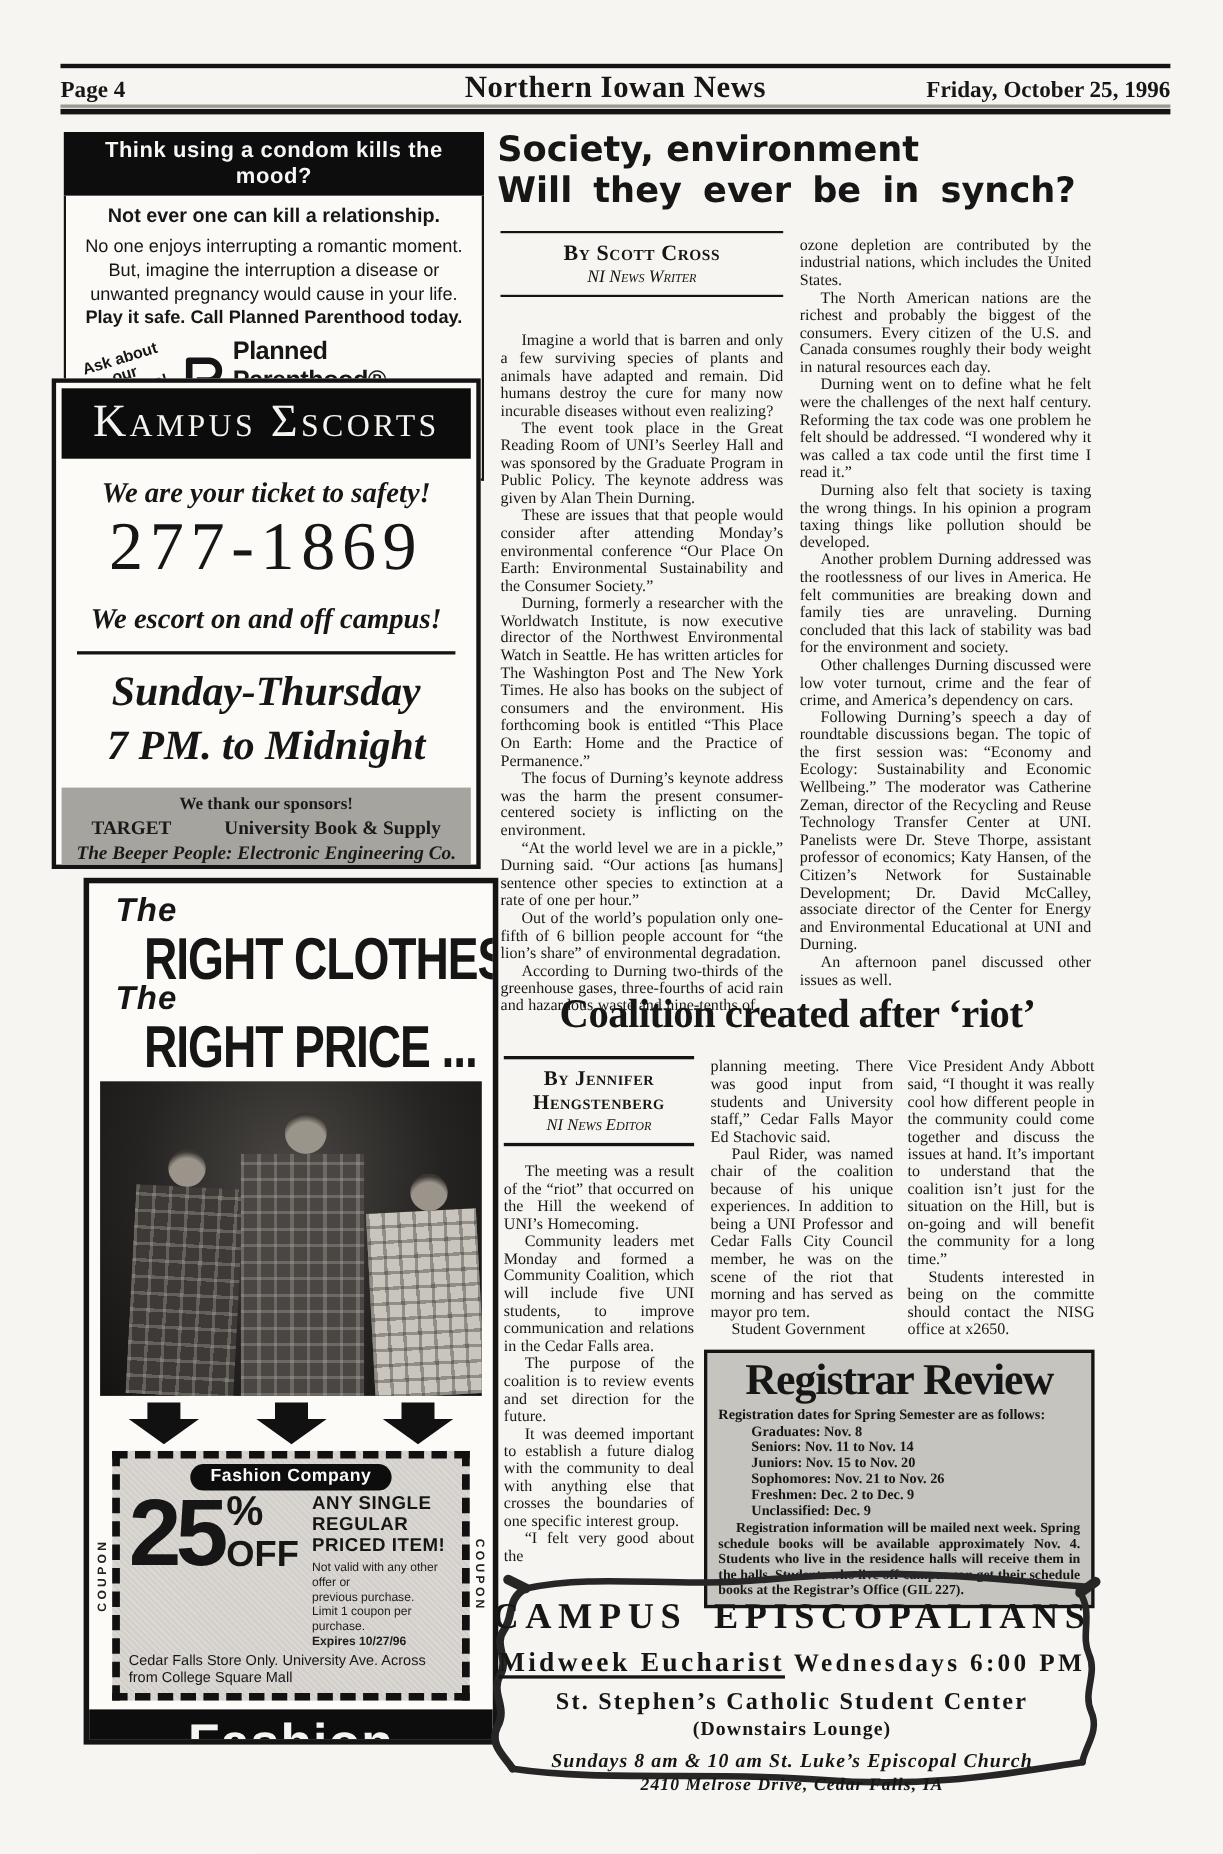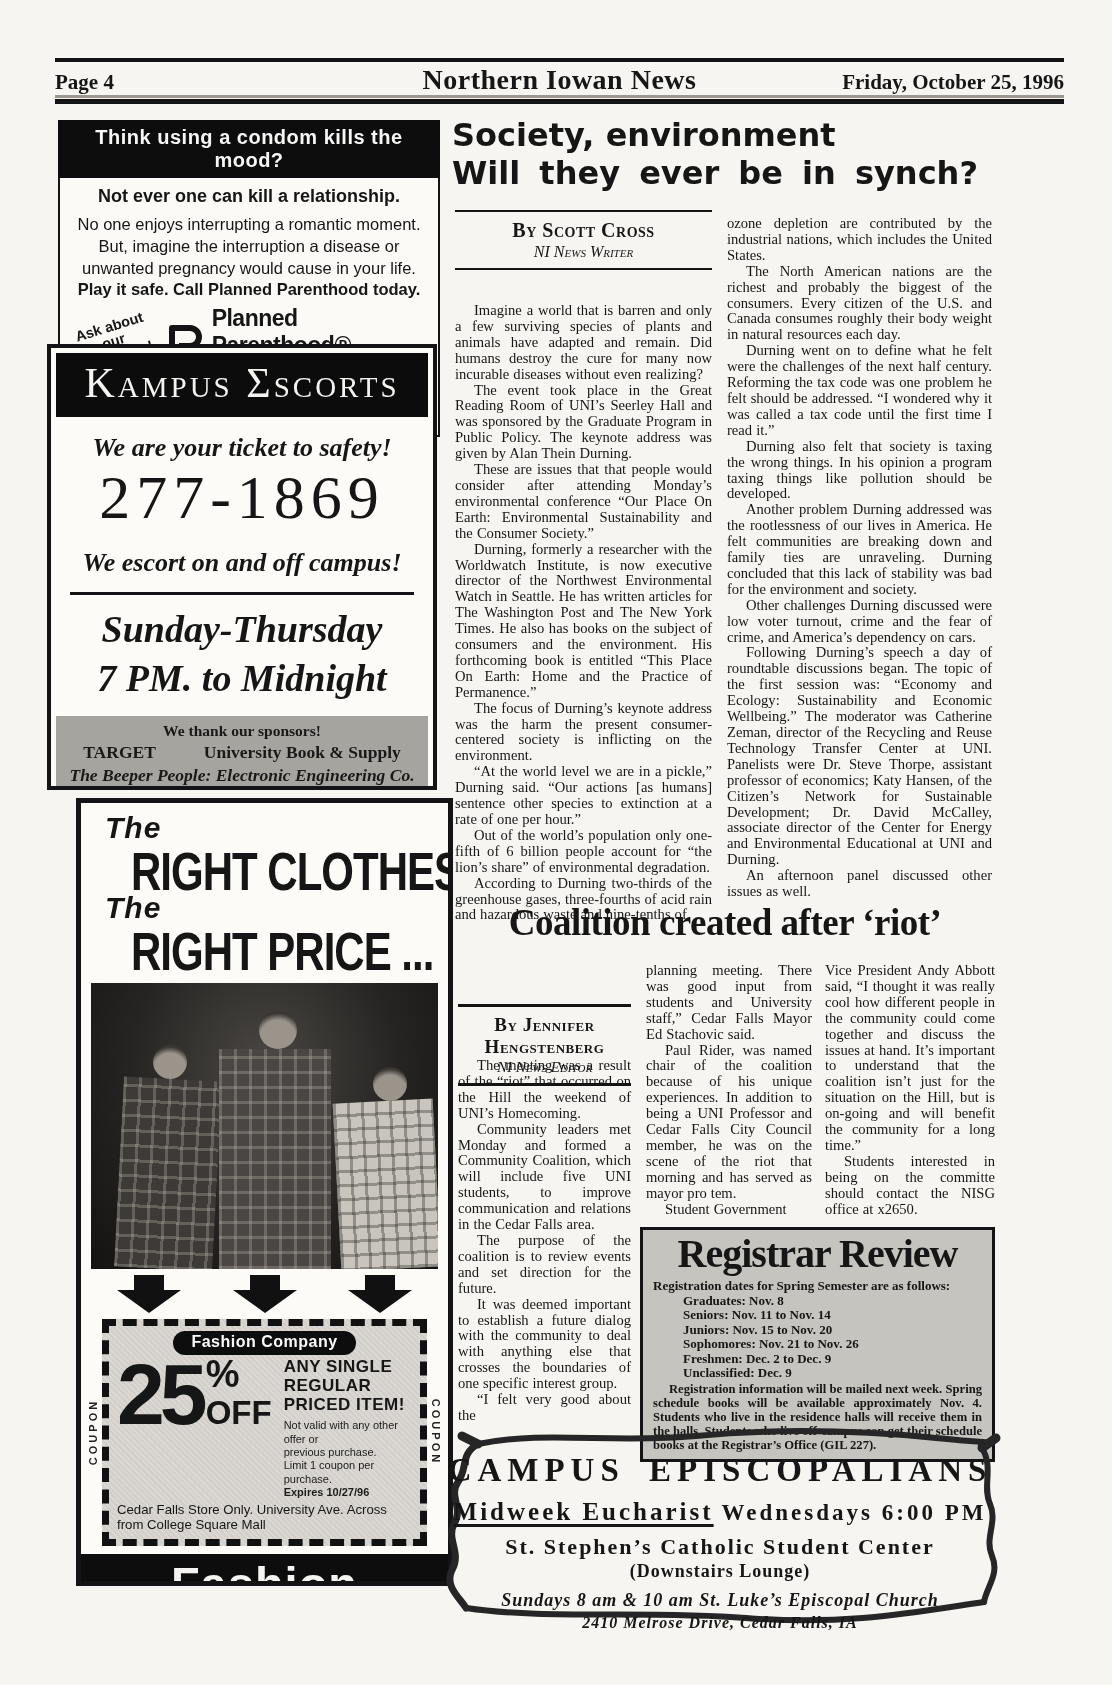--- a/index.html
+++ b/index.html
@@ -98,21 +98,21 @@
   .rule2 { border:none; border-top:2px solid #141414; }
   .by-name { font-variant:small-caps; font-weight:bold; font-size:20px; letter-spacing:0.5px; margin-top:7px; }
   .by-role { font-variant:small-caps; font-style:italic; font-size:16px; margin-top:1px; margin-bottom:7px; }
   .newscol p { font-size:14.6px; line-height:15.9px; text-align:justify; text-indent:19px; word-spacing:0.4px; }
   .soc-col1 { position:absolute; left:455px; top:303px; width:257px; }
   .soc-col2 { position:absolute; left:727px; top:216px; width:265px; }
   .cont p:first-child { text-indent:0; }
 
   
   .coal-h2 { position:absolute; left:450px; top:901px; width:550px; text-align:center; font-weight:bold; font-size:37px; letter-spacing:-0.5px; }
-  .c-byline { position:absolute; left:458px; top:960px; width:173px; text-align:center;margin-top:44px; }
+  .c-byline { position:absolute; left:458px; top:960px; width:173px; text-align:center; }
   .c-byline .by-name { font-size:19px; line-height:1.15; }
   .c-byline .by-role { font-size:15px; }
   .c-col1 { position:absolute; left:458px; top:1058px; width:173px; }
   .c-col2 { position:absolute; left:646px; top:963px; width:166px; }
   .c-col3 { position:absolute; left:825px; top:963px; width:170px; }
 
   
   .reg { position:absolute; left:640px; top:1227px; width:355px; background:#c6c4bf; border:3px solid #141414; padding:2px 10px 7px; }
   .reg-title { text-align:center; font-weight:800; font-size:40px; line-height:1.1; letter-spacing:-1px; }
   .reg-intro { font-weight:bold; font-size:13px; line-height:14.5px; margin-top:3px; }

